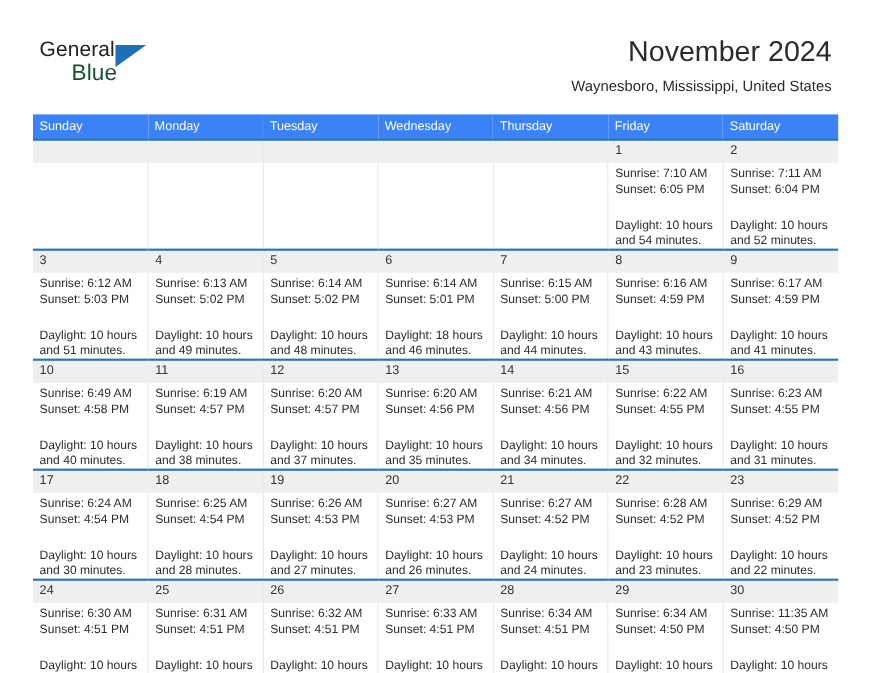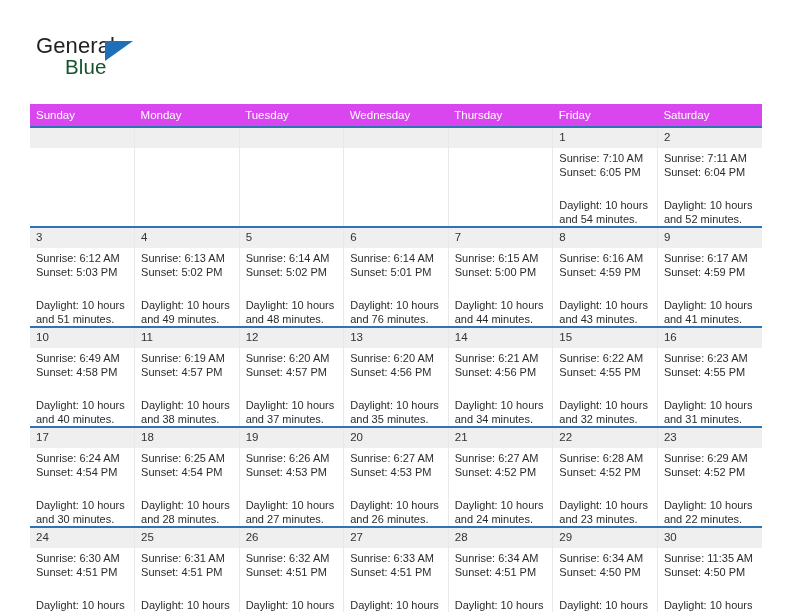--- a/index.html
+++ b/index.html
@@ -33,21 +33,21 @@
     position: absolute;
     left: 36px;
     top: 36px;
     width: 200px;
     height: 52px;
   }
   .logo-general {
     position: absolute;
     left: 0;
     top: 0;
-    font-size: 22px;
+    font-size: 19px;
     letter-spacing: .1px;
     color: #222222;
     line-height: 20px;
   }
   .logo-triangle {
     position: absolute;
     left: 69px;
     top: 5px;
     width: 0;
     height: 0;
@@ -88,21 +88,21 @@
   
   .calendar {
     position: absolute;
     left: 30px;
     top: 104px;
     width: 732px;
     border-collapse: collapse;
     table-layout: fixed;
   }
   .calendar th {
-    background: #d946ef;
+    background: #3b82f6;
     color: #ffffff;
     font-size: 11.5px;
     font-weight: normal;
     text-align: left;
     padding: 5px 0 5px 6px;
     height: 19px;
     box-sizing: border-box;
   }
   .week-row > td {
     vertical-align: top;
@@ -146,20 +146,24 @@
 <div class="page">
 
   <div class="top-bar">
 
     <div class="logo">
       <span class="logo-general">General</span>
       <span class="logo-triangle"></span>
       <span class="logo-blue">Blue</span>
     </div>
 
+    <div class="title-block">
+      <div class="cal-title">November 2024</div>
+      <div class="cal-subtitle">Waynesboro, Mississippi, United States</div>
+    </div>
 
   </div>
 
   <table class="calendar">
     <thead>
       <tr>
         <th>Sunday</th>
         <th>Monday</th>
         <th>Tuesday</th>
         <th>Wednesday</th>
@@ -225,21 +229,21 @@
               <div>Sunrise: 6:14 AM</div>
               <div>Sunset: 5:02 PM</div>
               <div class="daylight-line">Daylight: 10 hours and 48 minutes.</div>
             </div>
           </td>
           <td>
             <div class="daynum">6</div>
             <div class="cellbody">
               <div>Sunrise: 6:14 AM</div>
               <div>Sunset: 5:01 PM</div>
-              <div class="daylight-line">Daylight: 10 hours and 76 minutes.</div>
+              <div class="daylight-line">Daylight: 18 hours and 46 minutes.</div>
             </div>
           </td>
           <td>
             <div class="daynum">7</div>
             <div class="cellbody">
               <div>Sunrise: 6:15 AM</div>
               <div>Sunset: 5:00 PM</div>
               <div class="daylight-line">Daylight: 10 hours and 44 minutes.</div>
             </div>
           </td>

